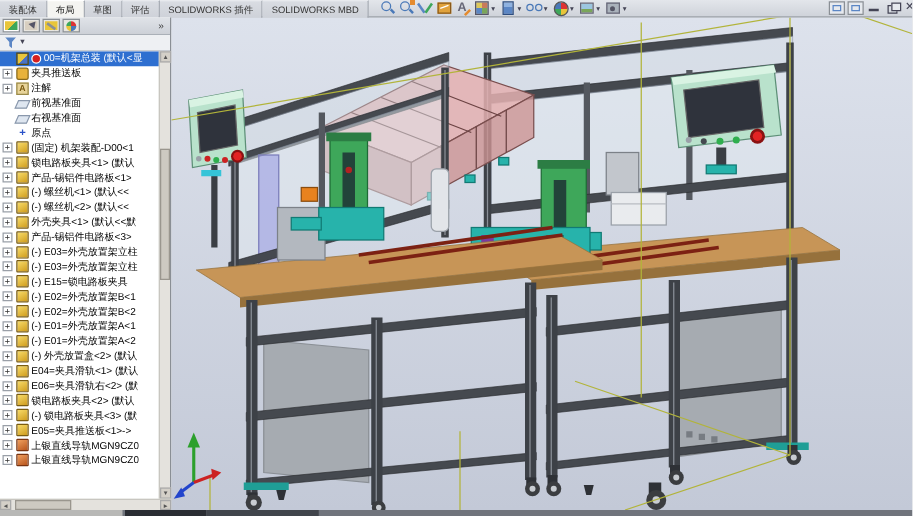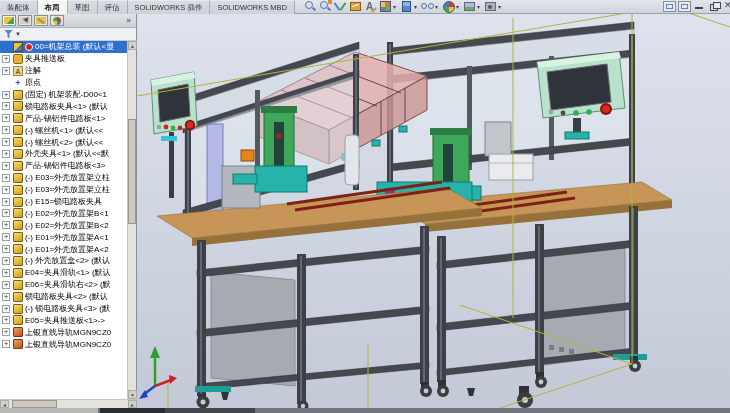--- a/index.html
+++ b/index.html
@@ -3,21 +3,21 @@
 <meta charset="utf-8">
 <style>
 *{margin:0;padding:0;box-sizing:border-box}
 html,body{width:730px;height:413px;overflow:hidden}
 body{font-family:"Liberation Sans",sans-serif}
 .app{position:relative;width:730px;height:413px;background:#d7dae0;overflow:hidden}
 
 .topbar{position:absolute;left:0;top:0;width:730px;height:14px;background:linear-gradient(#e3e6eb,#cfd3da);border-bottom:1px solid #9aa0a8;display:flex;align-items:stretch}
 .tabs{display:flex;height:24px}
 .tab{padding:0 7px;font-size:7.5px;line-height:13px;color:#333;background:linear-gradient(#d9dce2,#c6cad2);border-right:1px solid #a8adb5;border-top:1px solid #e8eaee;white-space:nowrap;cursor:default}
-.tab.active{background:#f4f4f1;color:#111;border-top:1px solid #fff;font-weight:bold}
+.tab.active{background:#f4f4f1;color:#111;border-top:1px solid #fff;font-weight:normal}
 .hud{display:flex;align-items:center;margin-left:8px}
 .hicon{width:13px;height:13px;display:inline-block;position:relative;margin:0 1px;flex:none}
 .dd{font-size:6px;color:#445;margin:0 3px 0 0}
 .hi-zoom-to-fit::before,.hi-zoom-to-area::before{content:"";position:absolute;left:1px;top:1px;width:6px;height:6px;border:1.5px solid #4a79b8;border-radius:50%}
 .hi-zoom-to-fit::after,.hi-zoom-to-area::after{content:"";position:absolute;left:8px;top:8px;width:4px;height:2px;background:#4a79b8;transform:rotate(45deg)}
 .hi-zoom-to-area b{position:absolute;right:0;top:0;width:4px;height:4px;background:#e58b2e}
 .hi-section-view::before{content:"";position:absolute;left:2px;top:2px;width:2px;height:9px;background:#5b86c5;transform:rotate(-35deg)}
 .hi-section-view::after{content:"";position:absolute;left:8px;top:2px;width:2px;height:9px;background:#3ea75a;transform:rotate(35deg)}
 .hi-measure::before{content:"";position:absolute;left:1px;top:2px;right:1px;bottom:2px;background:#e0a23c;border:1px solid #8a5a1a}
 .hi-measure::after{content:"";position:absolute;left:3px;top:5px;width:7px;height:1px;background:#fff;transform:rotate(-20deg)}
@@ -158,20 +158,30 @@
             <span class="ticon icon-history"></span>
             <span class="tlabel">夹具推送板</span>
           </div>
           <div class="trow">
             <span class="texp">+</span>
             <span class="ticon icon-annotations">A</span>
             <span class="tlabel">注解</span>
           </div>
           <div class="trow">
             <span class="texp empty"></span>
+            <span class="ticon icon-plane"></span>
+            <span class="tlabel">前视基准面</span>
+          </div>
+          <div class="trow">
+            <span class="texp empty"></span>
+            <span class="ticon icon-plane"></span>
+            <span class="tlabel">右视基准面</span>
+          </div>
+          <div class="trow">
+            <span class="texp empty"></span>
             <span class="ticon icon-origin">+</span>
             <span class="tlabel">原点</span>
           </div>
           <div class="trow">
             <span class="texp">+</span>
             <span class="ticon icon-part"></span>
             <span class="tlabel">(固定) 机架装配-D00&lt;1</span>
           </div>
           <div class="trow">
             <span class="texp">+</span>

